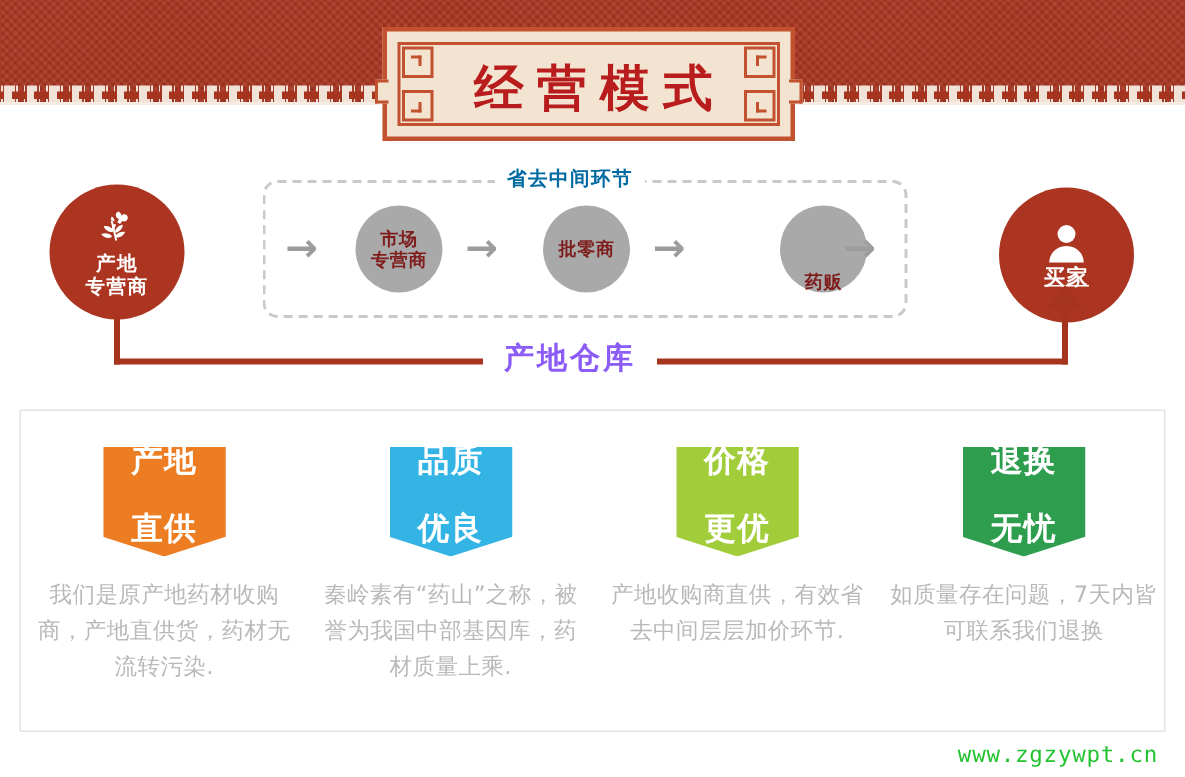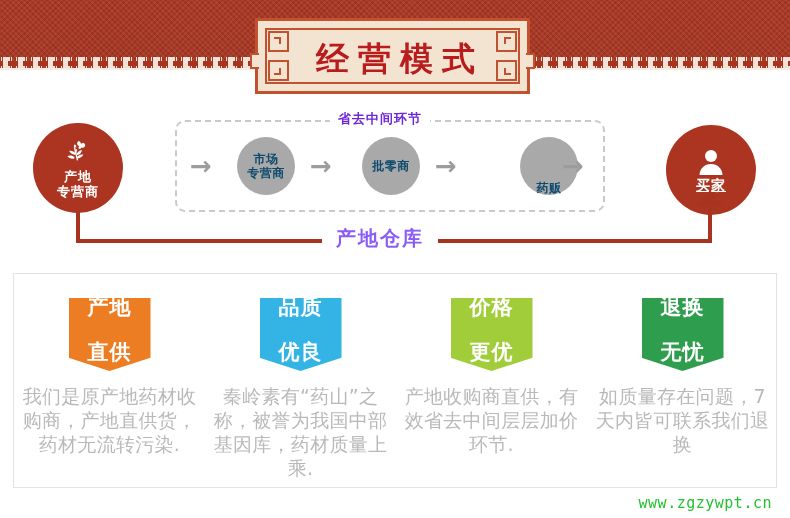--- a/index.html
+++ b/index.html
@@ -100,27 +100,27 @@
   #node-buyer{left:666px;top:55px;}
   #node-buyer .nr-label{font-size:14px;text-decoration:underline;}
 
   .dashed-box{
     position:absolute;left:175px;top:50px;width:430px;height:92px;
     border:2px dashed #c9c9c9;border-radius:10px;box-sizing:border-box;
   }
   .dashed-label{
     position:absolute;left:330px;top:40px;
     background:#fff;padding:0 8px;
-    font-size:13px;font-weight:bold;color:#6d28d9;letter-spacing:1px;
+    font-size:13px;font-weight:bold;color:#0369a1;letter-spacing:1px;
     white-space:nowrap;
   }
 
   .gray-node{
     position:absolute;width:58px;height:58px;border-radius:50%;
-    background:#a9a9a9;color:#0c4a6e;top:67px;
+    background:#a9a9a9;color:#7f1d1d;top:67px;
     display:flex;align-items:center;justify-content:center;text-align:center;
     font-size:12px;font-weight:bold;line-height:14px;letter-spacing:.5px;
   }
   #gray-1{left:237px;}
   #gray-2{left:362px;}
   #gray-3{left:520px;align-items:flex-end;}
 
   .arrow-gray{
     position:absolute;top:86px;width:32px;height:20px;color:#9c9c9c;
     font-size:26px;line-height:20px;font-weight:bold;text-align:center;
@@ -164,21 +164,21 @@
     display:flex;align-items:center;justify-content:center;
     -webkit-clip-path:polygon(0 0,100% 0,100% 82%,50% 100%,0 82%);
     clip-path:polygon(0 0,100% 0,100% 82%,50% 100%,0 82%);
   }
   .badge span{
     font-size:21px;font-weight:bold;line-height:25px;letter-spacing:1px;
     display:block;margin-top:-5px;
   }
   .badge-text{
     position:absolute;left:4px;right:4px;top:110px;
-    font-size:19px;line-height:24px;color:#b9b9b9;text-align:center;
+    font-size:15px;line-height:24px;color:#b9b9b9;text-align:center;
     letter-spacing:.3px;
   }
 
   .watermark{
     position:absolute;right:18px;bottom:6px;
     font-family:"DejaVu Sans Mono","Liberation Mono",monospace;
     font-size:15px;color:#22c32e;letter-spacing:.5px;
   }
 </style>
 </head>

